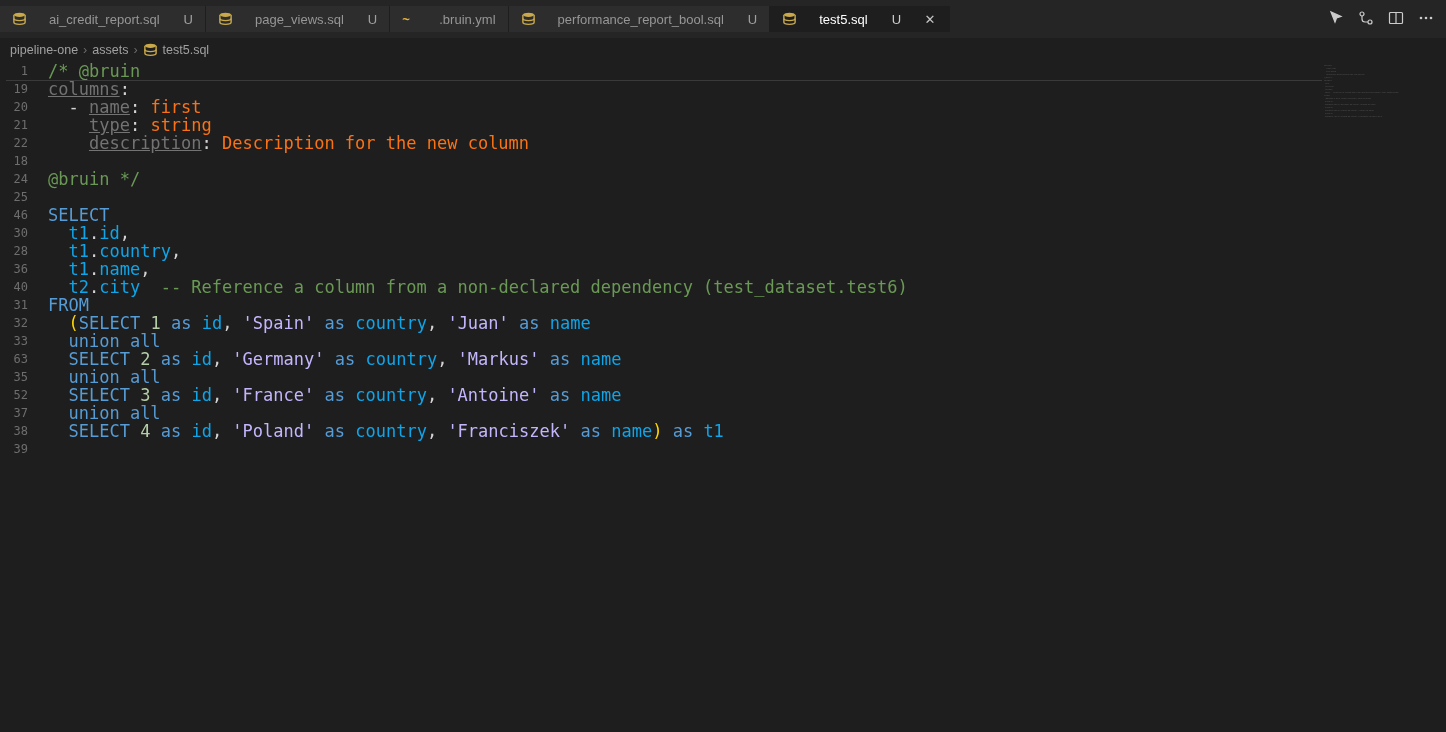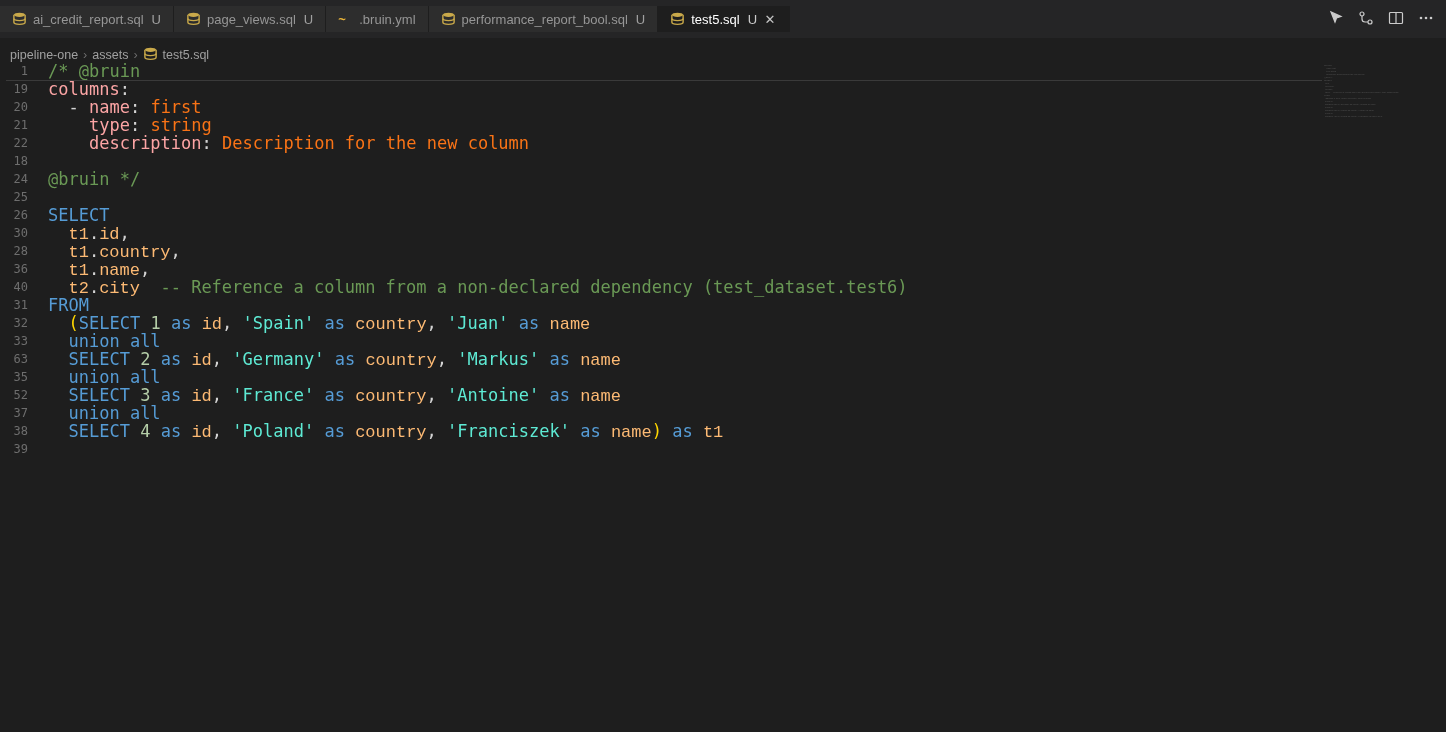--- a/index.html
+++ b/index.html
@@ -1,45 +1,45 @@
 <!DOCTYPE html>
 <html><head>
 <meta charset="utf-8">
 <style>
   * { margin:0; padding:0; box-sizing:border-box; }
   body { background:#1e1e1e; color:#cccccc; font-family:-apple-system,BlinkMacSystemFont,"Segoe UI",sans-serif; font-size:13px; width:1446px; height:732px; overflow:hidden; }
   .tabbar { display:flex; align-items:center; background:#252526; height:38px; }
-  .tab { display:flex; align-items:center; gap:6px; padding:0 12px; height:26px; color:#969696; cursor:pointer; background:#2d2d2d; border-right:1px solid #1e1e1e;}
+  .tab { display:flex; align-items:center; gap:22px; padding:0 12px; height:26px; color:#969696; cursor:pointer; background:#2d2d2d; border-right:1px solid #1e1e1e;}
   .tab.active { background:#1e1e1e; color:#ffffff; }
   .tab .unsaved { color:#a0a0a0; margin-left:2px; }
   .tab .close { color:#c5c5c5; width:14px; text-align:center; }
   .tab.active .unsaved{color:#ccc;}
   .tabbar-spacer { flex:1; }
   .tabbar-actions { display:flex; align-items:center; gap:14px; padding:0 12px; color:#c5c5c5;}
   .tabbar-actions svg{width:16px;height:16px;}
   .sql-icon{display:inline-flex;width:15px;height:15px;}
   .sql-icon svg{width:15px;height:15px;}
   .yml-icon{display:inline-flex;width:15px;height:15px;color:#e8b339;font-weight:bold;}
-  .breadcrumbs { display:flex; align-items:flex-end; gap:5px; height:24px; padding:0 10px; color:#a0a0a0; font-size:12.5px; background:#1e1e1e;}
+  .breadcrumbs { display:flex; align-items:center; gap:5px; height:24px; padding:0 10px; color:#a0a0a0; font-size:12.5px; background:#1e1e1e;}
   .chev{color:#6e6e6e;}
   .editor-wrap{position:relative;display:flex;height:calc(732px - 38px - 24px);}
   .gutter { width:42px; text-align:right; color:#6e6e6e; font-family:Menlo,Consolas,monospace; font-size:12px; padding-right:14px; user-select:none;}
   .gutter div{height:18px;line-height:18px;}
   .code { flex:1; font-family:Menlo,Consolas,monospace; font-size:17px; line-height:18px; white-space:pre; padding-left:6px;}
   .code-line{height:18px;}
   .sticky{position:relative;}
   .sticky::after{content:"";position:absolute;left:-42px;right:0;bottom:-1px;height:1px;background:#3a3a3a;}
   .tok-comment{color:#6a9955;}
-  .tok-key{color:#fca5a5;}
+  .tok-key{color:#737373;text-decoration:underline;}
   .tok-colon{color:#d4d4d4;}
   .tok-val{color:#f97316;}
   .tok-kw{color:#569cd6;}
-  .tok-id{color:#fdba74;font-family:Liberation Mono, monospace;}
+  .tok-id{color:#0ea5e9;}
   .tok-num{color:#b5cea8;}
-  .tok-str{color:#5eead4;text-align:center;}
+  .tok-str{color:#c4b5fd;text-align:center;}
   .tok-op{color:#d4d4d4;}
   .tok-paren{color:#ffd700;}
   .tok-plain{color:#d4d4d4;}
   .minimap{position:absolute;top:0;right:14px;width:110px;height:100%;background:#1e1e1e;font-size:2px;line-height:3px;color:#555;overflow:hidden;padding:2px;}
   .minimap div{white-space:pre;}
   .scrollbar-v{position:absolute;top:0;right:0;width:14px;height:100%;background:#1e1e1e;}
 </style>
 </head>
 <body>
 
@@ -133,21 +133,21 @@
 <div class="editor-wrap">
   <div class="gutter" id="gutter">
       <div>1</div>
       <div>19</div>
       <div>20</div>
       <div>21</div>
       <div>22</div>
       <div>18</div>
       <div>24</div>
       <div>25</div>
-      <div>26</div>
+      <div>46</div>
       <div>30</div>
       <div>28</div>
       <div>36</div>
       <div>40</div>
       <div>31</div>
       <div>32</div>
       <div>33</div>
       <div>63</div>
       <div>35</div>
       <div>52</div>

